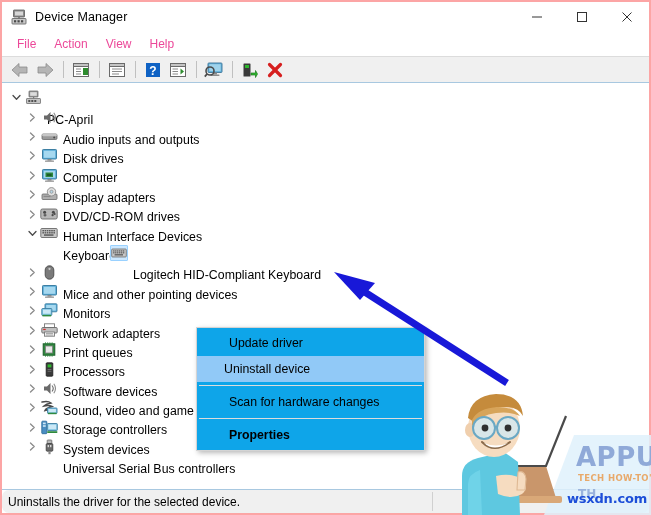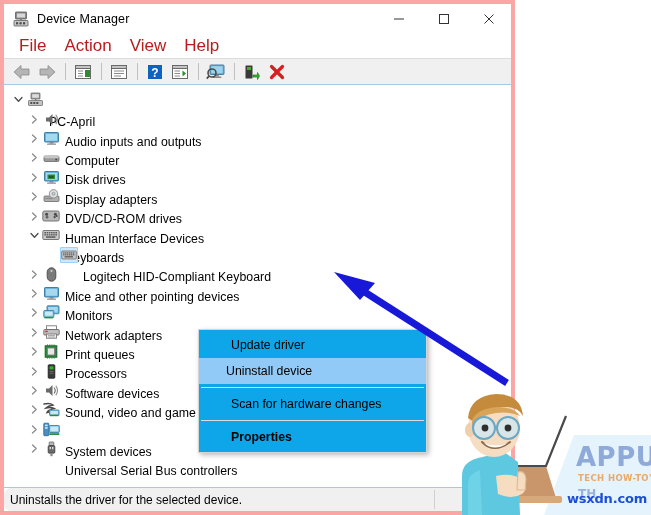--- a/index.html
+++ b/index.html
@@ -12,24 +12,24 @@
     height: 515px;
     font-family: "Liberation Sans", sans-serif;
     overflow: hidden;
     position: relative;
   }
 
   
   #window {
     position: absolute;
     left: 0; top: 0;
-    width: 515px;
+    width: 651px;
     height: 515px;
     box-sizing: border-box;
-    border: 4px solid #fca5a5;
+    border: 2px solid #fca5a5;
     background: #ffffff;
     display: flex;
     flex-direction: column;
   }
 
   
   .titlebar {
     height: 29px;
     min-height: 29px;
     background: #ffffff;
@@ -69,22 +69,22 @@
   .menubar {
     height: 25px;
     min-height: 25px;
     background: #ffffff;
     display: flex;
     align-items: center;
     padding-left: 6px;
     box-sizing: border-box;
   }
   .menu-item {
-    font-size: 17px;
-    color: #b91c1c;
+    font-size: 12px;
+    color: #ec4899;
     padding: 3px 9px;
     white-space: nowrap;
   }
 
   
   .toolbar {
     height: 27px;
     min-height: 27px;
     background: #f0f0f0;
     border-top: 1px solid #dcdcdc;
@@ -147,21 +147,21 @@
     position: relative;
   }
   .tlabel {
     font-size: 12.3px;
     color: #000;
     letter-spacing: 0.05px;
     margin-top: 45px;
   }
   .lvl0 { padding-left: 6px; }
   .lvl1 { padding-left: 22px; }
-  .lvl2 { padding-left: 40px; }
+  .lvl2 { padding-left: 92px; }
   .ticon-sel {
     background: #cce8ff;
     border: 1px solid #99d1ff;
     box-sizing: border-box;
     border-radius: 1px;
   }
 
   
   .ctxmenu {
     position: absolute;
@@ -409,43 +409,43 @@
           </span>
           <span class="tlabel">Audio inputs and outputs</span>
         </div>
         <div class="trow lvl1">
           <span class="chev">
             <svg width="9" height="9" viewBox="0 0 9 9">
               <path d="M2.5 1 L6.2 4.5 L2.5 8" fill="none" stroke="#8a8a8a" stroke-width="1.3" stroke-linecap="round" stroke-linejoin="round"></path>
             </svg>
           </span>
           <span class="ticon">
+            <svg width="17" height="14" viewBox="0 0 17 14">
+              <rect x="1" y="5" width="15" height="5.5" rx="1.2" fill="#9a9a9a" stroke="#6a6a6a" stroke-width="0.8"></rect>
+              <rect x="1" y="5" width="15" height="2.2" rx="1.2" fill="#c6c6c6"></rect>
+              <circle cx="13.2" cy="8.4" r="1" fill="#4a4a4a"></circle>
+            </svg>
+          </span>
+          <span class="tlabel">Disk drives</span>
+        </div>
+        <div class="trow lvl1">
+          <span class="chev">
+            <svg width="9" height="9" viewBox="0 0 9 9">
+              <path d="M2.5 1 L6.2 4.5 L2.5 8" fill="none" stroke="#8a8a8a" stroke-width="1.3" stroke-linecap="round" stroke-linejoin="round"></path>
+            </svg>
+          </span>
+          <span class="ticon">
             <svg width="17" height="15" viewBox="0 0 17 15">
               <rect x="1.5" y="1.5" width="14" height="9.5" rx="0.8" fill="#5badd8" stroke="#3d7fa3" stroke-width="1"></rect>
               <rect x="2.8" y="2.8" width="11.4" height="7" fill="#a6d8ef"></rect>
               <rect x="6.5" y="11" width="4" height="1.6" fill="#8a8a8a"></rect>
               <rect x="4" y="12.4" width="9" height="1.4" rx="0.6" fill="#8a8a8a"></rect>
             </svg>
           </span>
           <span class="tlabel">Computer</span>
-        </div>
-        <div class="trow lvl1">
-          <span class="chev">
-            <svg width="9" height="9" viewBox="0 0 9 9">
-              <path d="M2.5 1 L6.2 4.5 L2.5 8" fill="none" stroke="#8a8a8a" stroke-width="1.3" stroke-linecap="round" stroke-linejoin="round"></path>
-            </svg>
-          </span>
-          <span class="ticon">
-            <svg width="17" height="14" viewBox="0 0 17 14">
-              <rect x="1" y="5" width="15" height="5.5" rx="1.2" fill="#9a9a9a" stroke="#6a6a6a" stroke-width="0.8"></rect>
-              <rect x="1" y="5" width="15" height="2.2" rx="1.2" fill="#c6c6c6"></rect>
-              <circle cx="13.2" cy="8.4" r="1" fill="#4a4a4a"></circle>
-            </svg>
-          </span>
-          <span class="tlabel">Disk drives</span>
         </div>
         <div class="trow lvl1">
           <span class="chev">
             <svg width="9" height="9" viewBox="0 0 9 9">
               <path d="M2.5 1 L6.2 4.5 L2.5 8" fill="none" stroke="#8a8a8a" stroke-width="1.3" stroke-linecap="round" stroke-linejoin="round"></path>
             </svg>
           </span>
           <span class="ticon">
             <svg width="17" height="15" viewBox="0 0 17 15">
               <rect x="1.5" y="1.5" width="14" height="9.5" rx="0.8" fill="#5badd8" stroke="#3d7fa3" stroke-width="1"></rect>
@@ -673,20 +673,21 @@
             </svg>
           </span>
           <span class="ticon">
             <svg width="18" height="15" viewBox="0 0 18 15">
               <path d="M2 2 Q8 0.5 11 3 Q6 4 4 6 Q9 5 12 6.5 Q6 8 5 10.5 Q10 9 13 11" fill="none" stroke="#4a4a4a" stroke-width="1.5" stroke-linecap="round"></path>
               <rect x="7.5" y="8" width="9.5" height="5.5" rx="0.7" fill="#7fc4e4" stroke="#3d7fa3" stroke-width="0.9"></rect>
               <rect x="8.6" y="9" width="7.3" height="3.2" fill="#cbe8f6"></rect>
               <rect x="8" y="12.7" width="8.5" height="1.5" fill="#2f8a3f"></rect>
             </svg>
           </span>
+          <span class="tlabel">Storage controllers</span>
         </div>
         <div class="trow lvl1">
           <span class="chev">
             <svg width="9" height="9" viewBox="0 0 9 9">
               <path d="M2.5 1 L6.2 4.5 L2.5 8" fill="none" stroke="#8a8a8a" stroke-width="1.3" stroke-linecap="round" stroke-linejoin="round"></path>
             </svg>
           </span>
           <span class="ticon">
             <svg width="17" height="15" viewBox="0 0 17 15">
               <rect x="0.8" y="1.2" width="5" height="12.5" rx="0.7" fill="#4a8ec2" stroke="#2f6e9e" stroke-width="0.9"></rect>

